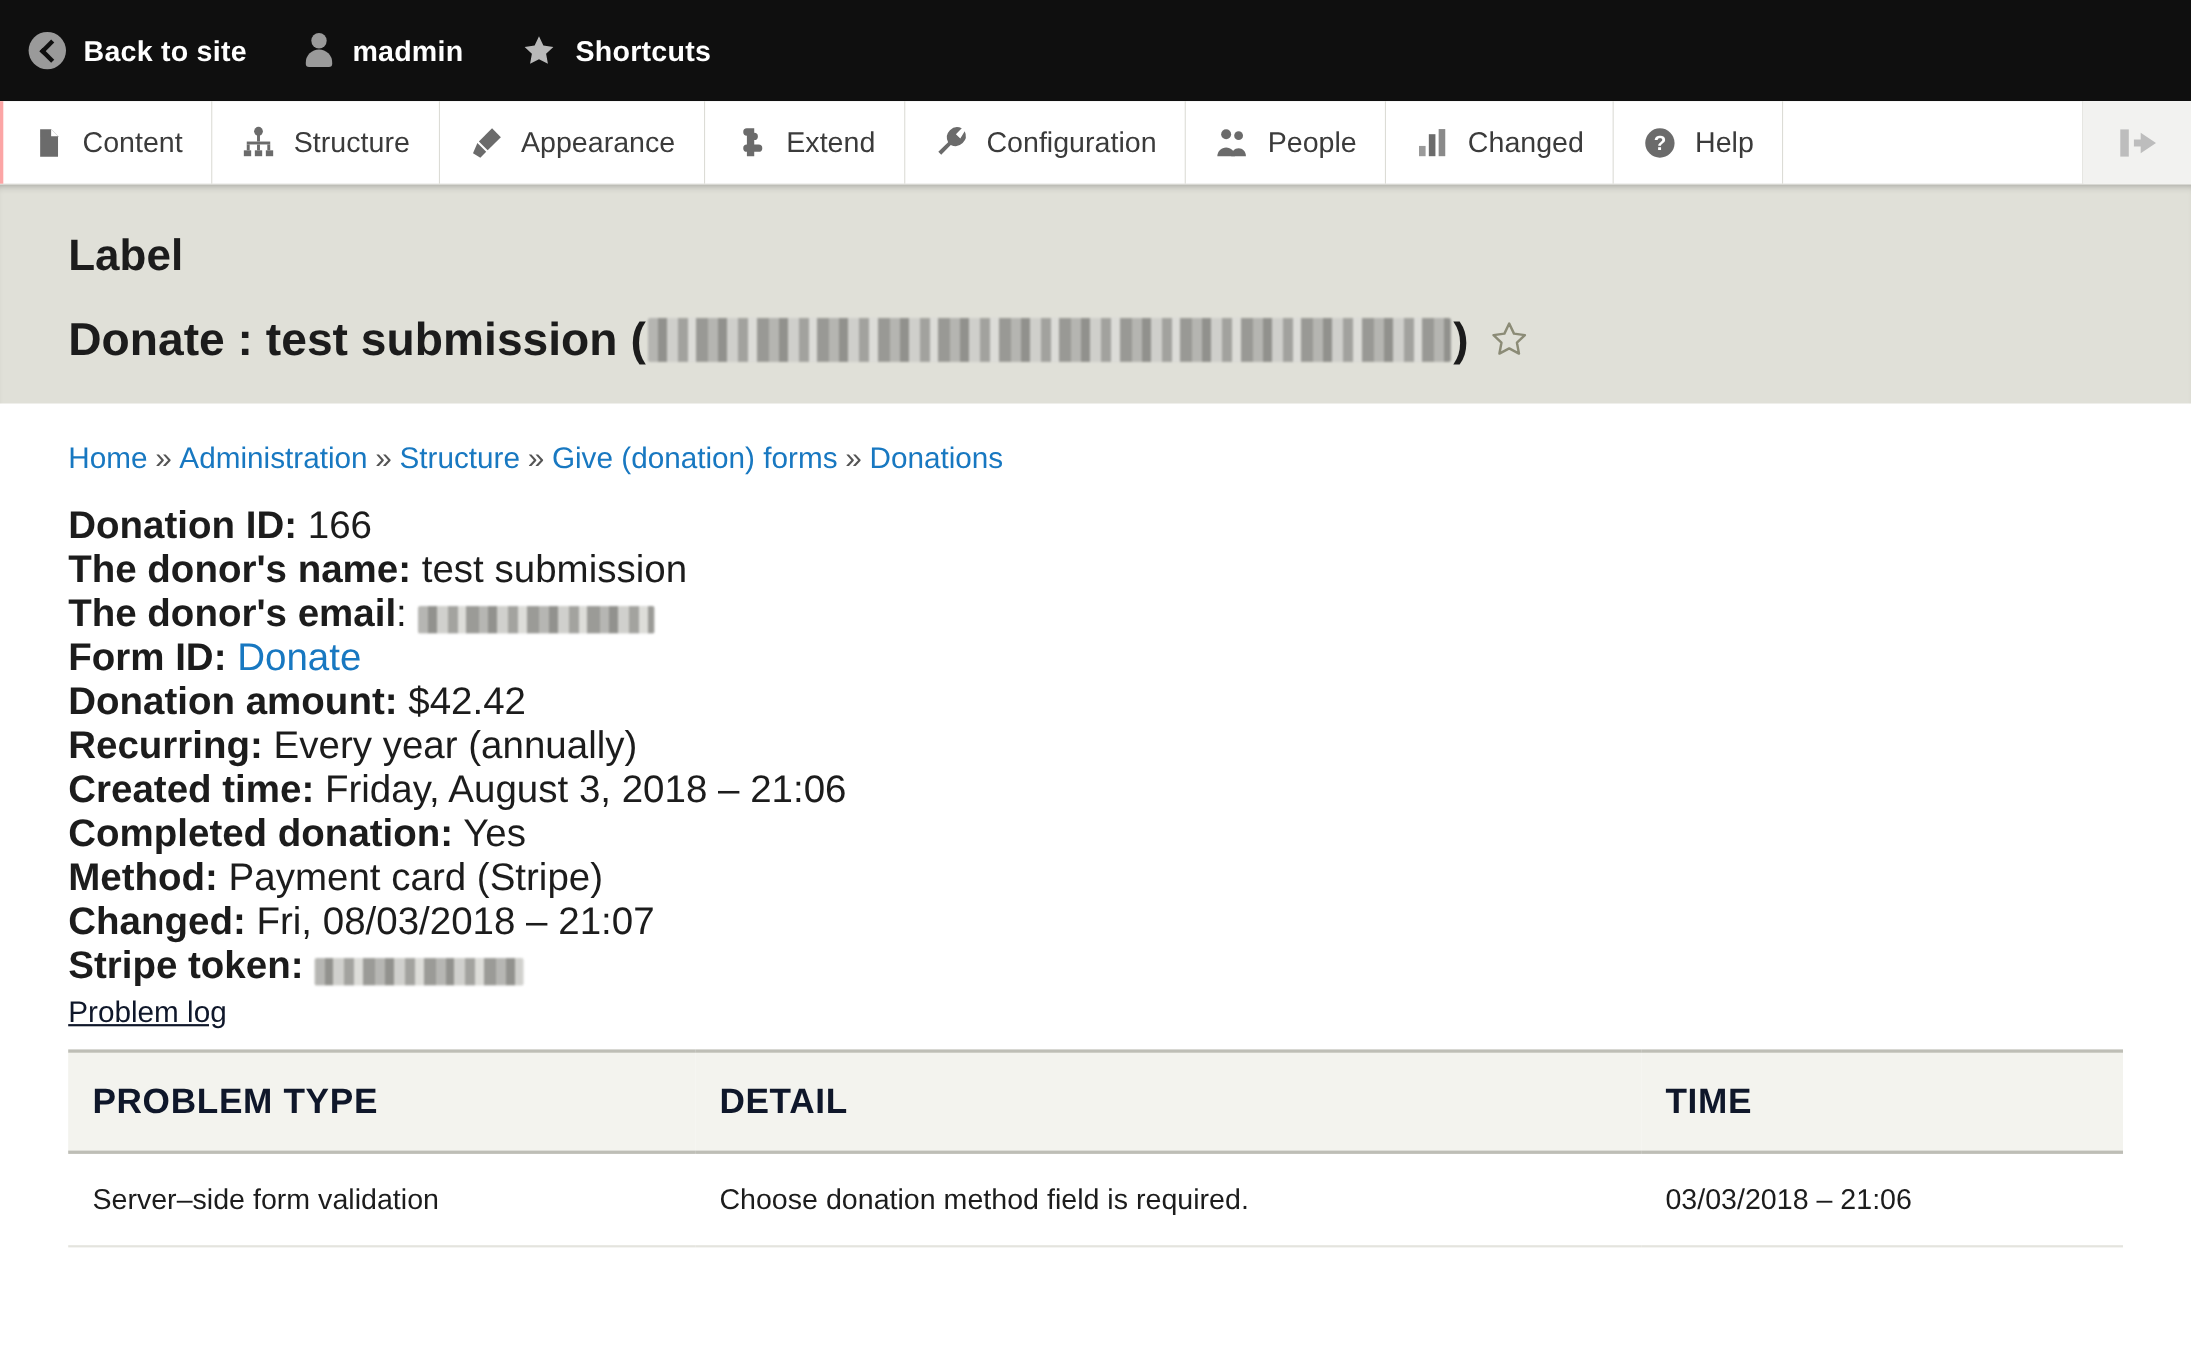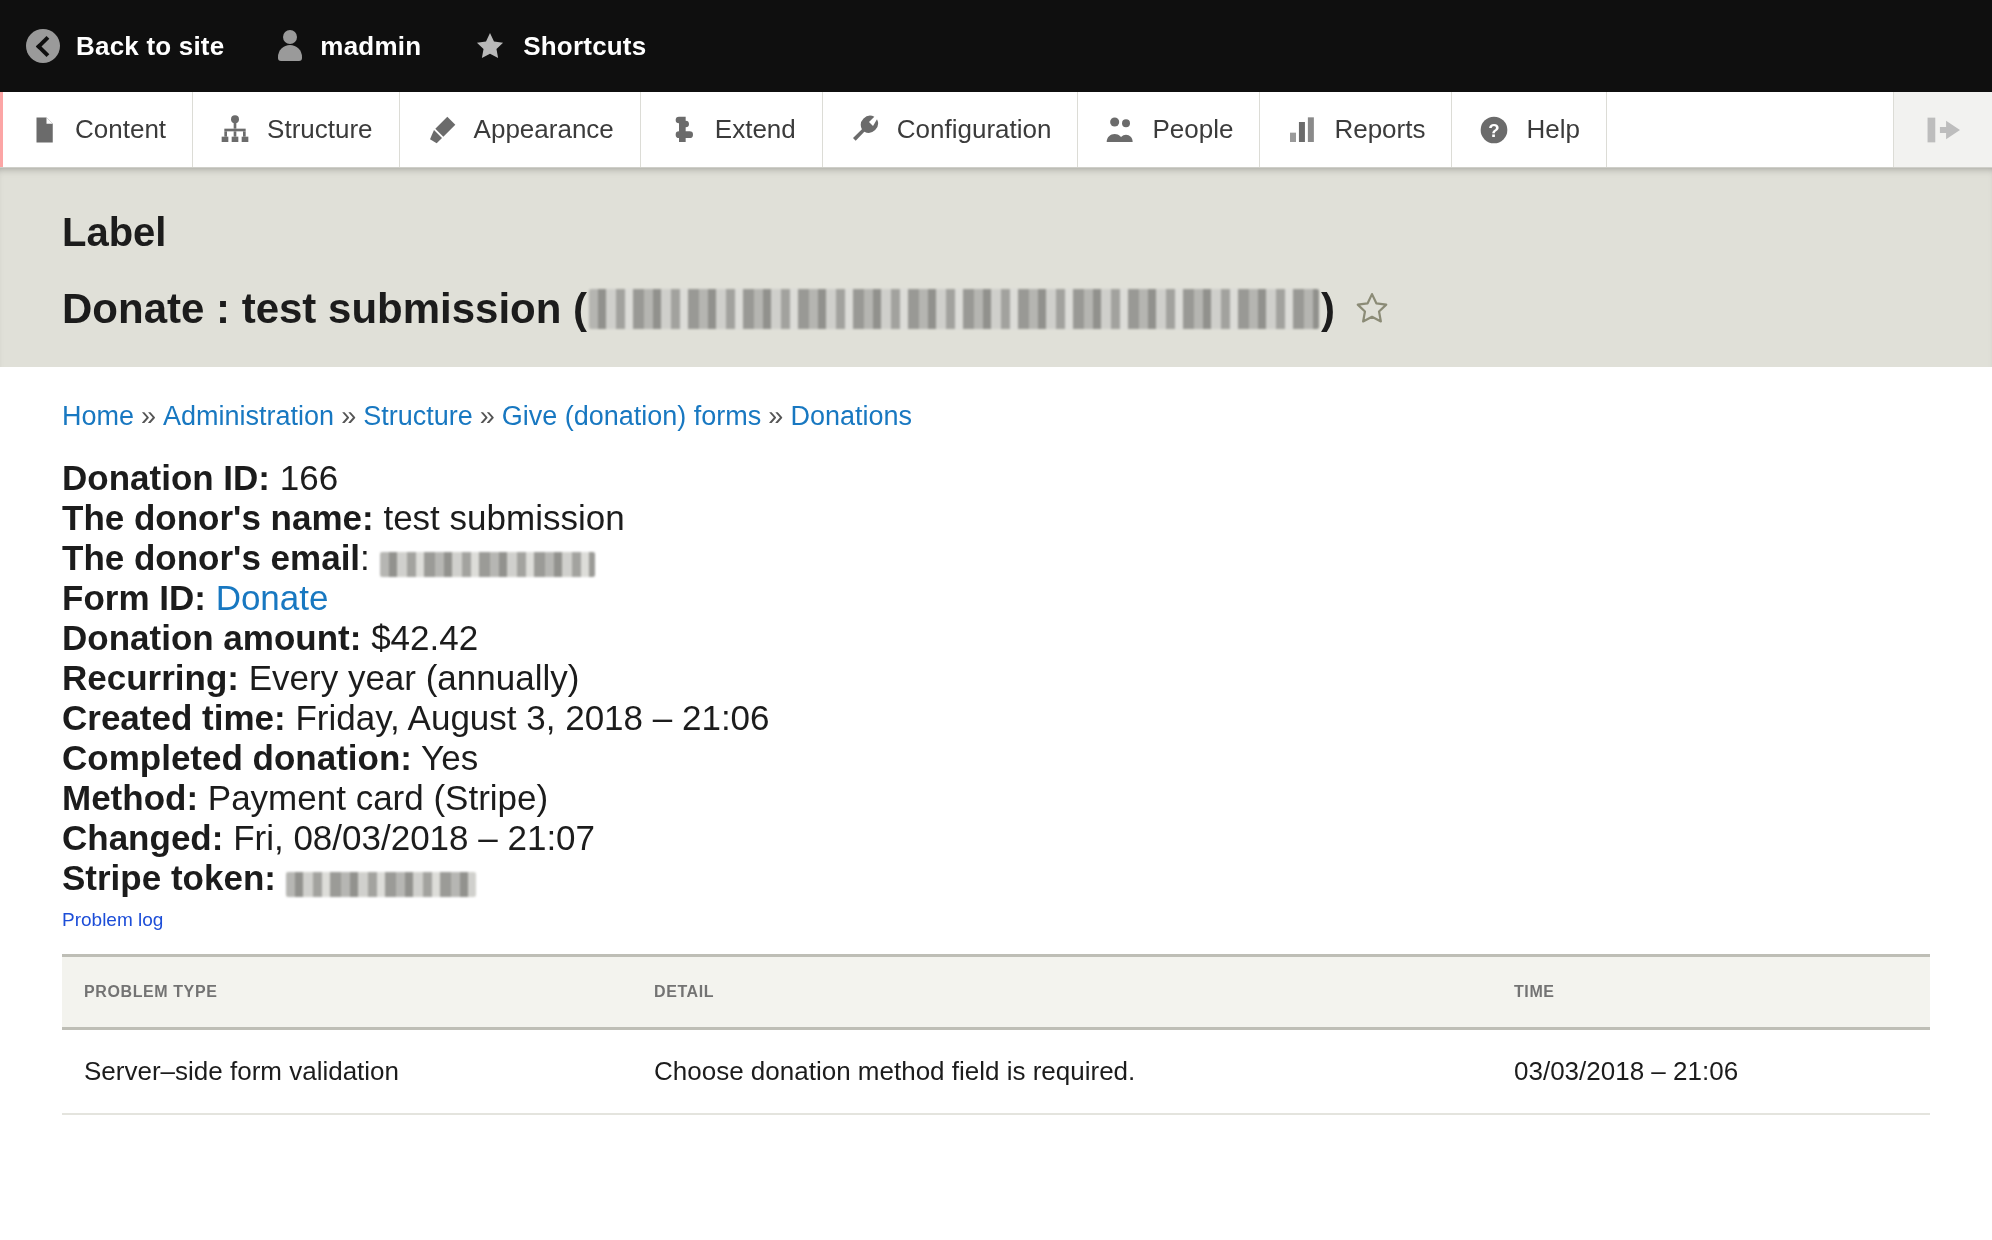--- a/index.html
+++ b/index.html
@@ -142,36 +142,36 @@
   .breadcrumb a { color: #1878c1; text-decoration: none; cursor: pointer; }
   .breadcrumb .sep { color: #555; margin: 0 7px; }
 
   .field-row { font-size: 35px; line-height: 40px; color: #1c1c1c; white-space: nowrap; }
   .field-label { font-weight: bold; }
   .field-value { font-weight: normal; }
   .field-value a { color: #1878c1; text-decoration: none; cursor: pointer; }
   .redacted.email-red { width: 215px; height: 25px; position: relative; top: 4px; }
   .redacted.token-red { width: 190px; height: 25px; position: relative; top: 4px; }
 
-  .problem-log-label { font-size: 19px; line-height: 40px; color: #1d4ed8; margin-top: 2px; }
+  .problem-log-label { font-size: 27px; line-height: 40px; color: #0f172a; margin-top: 2px; text-decoration: underline; }
 
   
   table.problem-log {
     width: 100%;
     border-collapse: collapse;
     margin-top: 14px;
     font-size: 26px;
   }
   table.problem-log thead tr { background: #f3f3ee; }
   table.problem-log th {
     text-align: left;
     font-weight: bold;
-    font-size: 16px;
+    font-size: 32px;
     letter-spacing: 0.6px;
-    color: #737373;
+    color: #0f172a;
     padding: 26px 0 26px 22px;
     border-top: 3px solid #bebeb6;
     border-bottom: 3px solid #bebeb6;
   }
   table.problem-log td {
     padding: 26px 0 26px 22px;
     color: #1c1c1c;
     border-bottom: 2px solid #e4e4de;
     font-size: 26px;
   }
@@ -280,21 +280,21 @@
   </div>
 
   <div class="sub-item">
     <span class="tb-icon">
       <svg class="si" width="32" height="32" viewBox="0 0 24 24" aria-hidden="true">
         <rect x="3" y="14" width="4.5" height="7" fill="#9a9a9a"></rect>
         <rect x="9.7" y="6" width="4.5" height="15" fill="#6b6b6b"></rect>
         <rect x="16.4" y="2.5" width="4.5" height="18.5" fill="#8a8a8a"></rect>
       </svg>
     </span>
-    <span>Reports</span>
+    <span>Changed</span>
   </div>
 
   <div class="sub-item">
     <span class="tb-icon">
       <svg class="si" width="32" height="32" viewBox="0 0 24 24" aria-hidden="true">
         <circle cx="12" cy="12" r="10" fill="#6b6b6b"></circle>
         <text x="12" y="17" text-anchor="middle" font-size="14" font-weight="bold" fill="#ffffff" font-family="Liberation Sans, sans-serif">?</text>
       </svg>
     </span>
     <span>Help</span>

